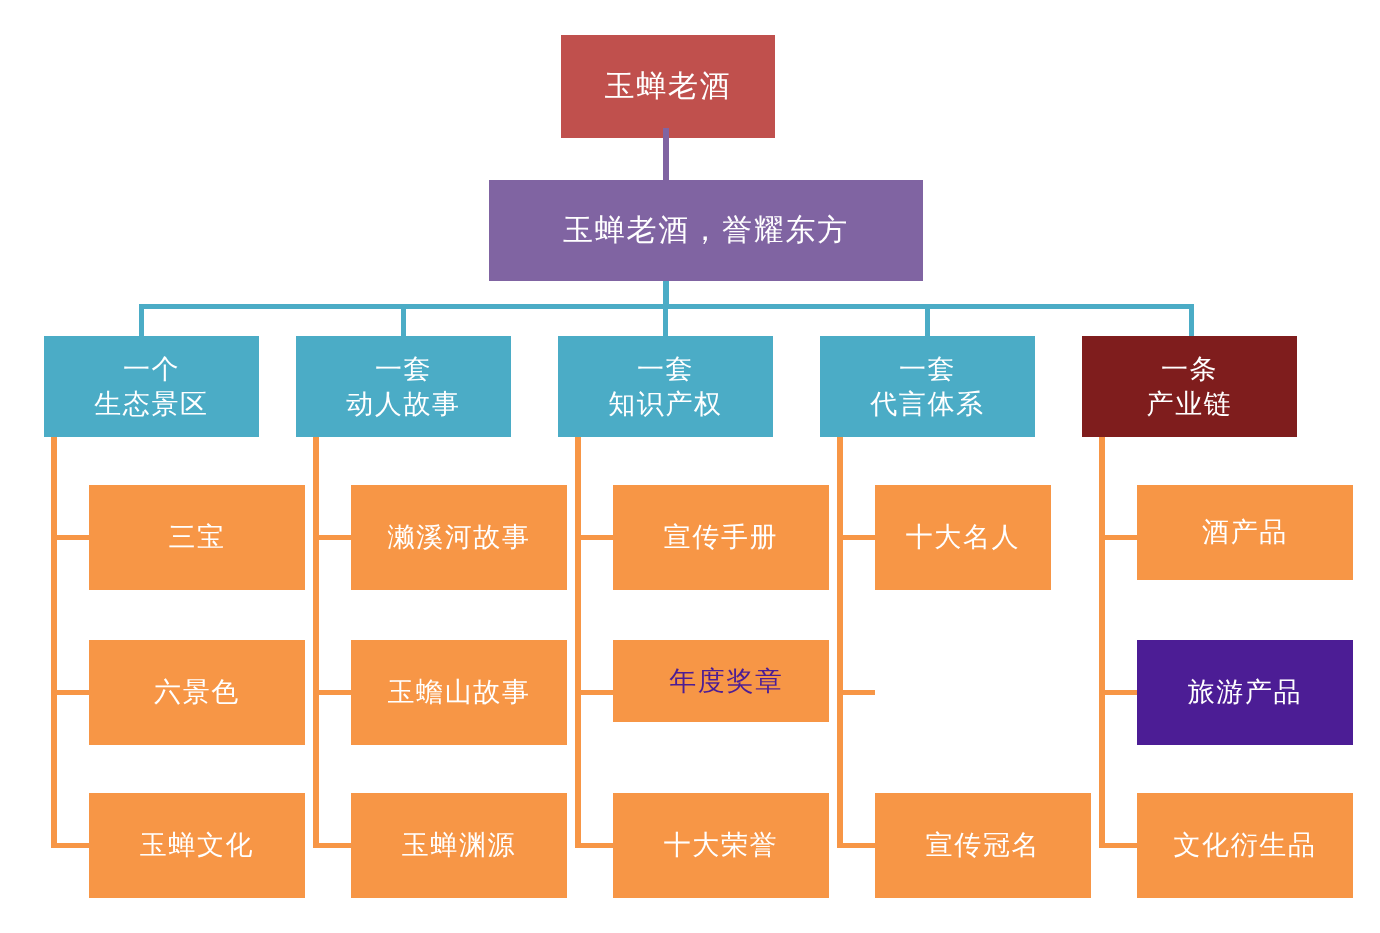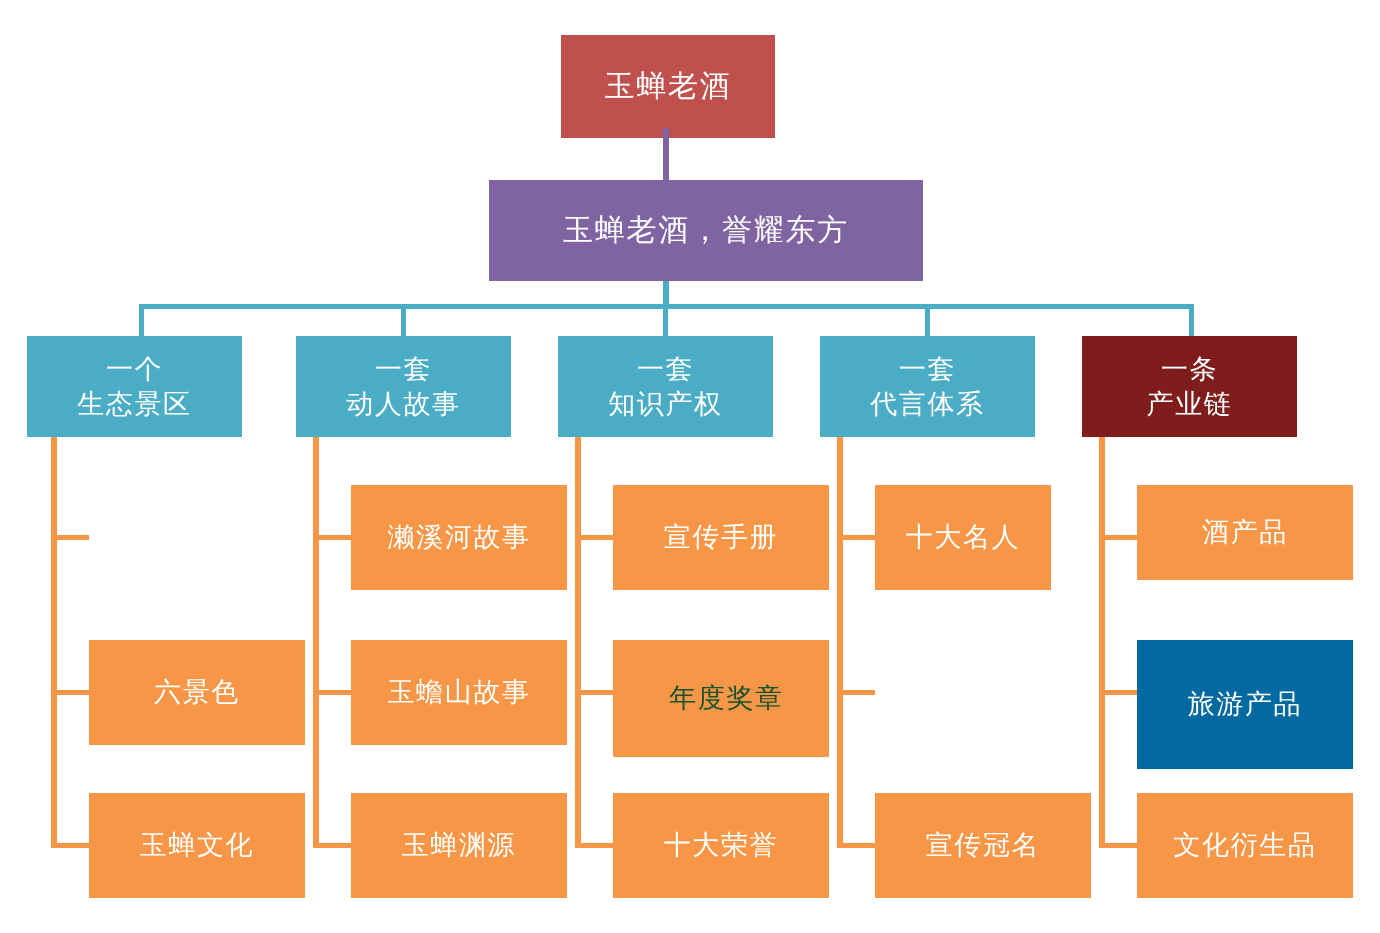--- a/index.html
+++ b/index.html
@@ -77,21 +77,21 @@
   <div class="conn conn-teal" style="left: 663px; top: 281px; width: 6px; height: 28px; background: rgb(75, 172, 198);"></div>
 
   <div class="conn conn-teal" style="left: 139px; top: 304px; width: 1055px; height: 5px; background: rgb(75, 172, 198);"></div>
 
   <div class="conn conn-teal" style="left: 139px; top: 304px; width: 5px; height: 32px; background: rgb(75, 172, 198);"></div>
   <div class="conn conn-teal" style="left: 401px; top: 304px; width: 5px; height: 32px; background: rgb(75, 172, 198);"></div>
   <div class="conn conn-teal" style="left: 663px; top: 304px; width: 5px; height: 32px; background: rgb(75, 172, 198);"></div>
   <div class="conn conn-teal" style="left: 925px; top: 304px; width: 5px; height: 32px; background: rgb(75, 172, 198);"></div>
   <div class="conn conn-teal" style="left: 1189px; top: 304px; width: 5px; height: 32px; background: rgb(75, 172, 198);"></div>
 
-  <div class="node node-branch" style="left: 27px; top: 336px; width: 215px; height: 101px; background: rgb(75, 172, 198); color: rgb(255, 255, 255);">
+  <div class="node node-branch" style="left: 44px; top: 336px; width: 215px; height: 101px; background: rgb(75, 172, 198); color: rgb(255, 255, 255);">
     <span class="line1">一个</span>
     <span class="line2">生态景区</span>
   </div>
   <div class="node node-branch" style="left: 296px; top: 336px; width: 215px; height: 101px; background: rgb(75, 172, 198); color: rgb(255, 255, 255);">
     <span class="line1">一套</span>
     <span class="line2">动人故事</span>
   </div>
   <div class="node node-branch" style="left: 558px; top: 336px; width: 215px; height: 101px; background: rgb(75, 172, 198); color: rgb(255, 255, 255);">
     <span class="line1">一套</span>
     <span class="line2">知识产权</span>
@@ -103,20 +103,23 @@
   <div class="node node-branch" style="left: 1082px; top: 336px; width: 215px; height: 101px; background: #7f1d1d; color: rgb(255, 255, 255);">
     <span class="line1">一条</span>
     <span class="line2">产业链</span>
   </div>
 
   <div class="conn conn-orange" style="left: 51px; top: 437px; width: 6px; height: 411px; background: rgb(247, 150, 70);"></div>
   <div class="conn conn-orange" style="left: 51px; top: 535px; width: 38px; height: 5px; background: rgb(247, 150, 70);"></div>
   <div class="conn conn-orange" style="left: 51px; top: 690px; width: 38px; height: 5px; background: rgb(247, 150, 70);"></div>
   <div class="conn conn-orange" style="left: 51px; top: 843px; width: 38px; height: 5px; background: rgb(247, 150, 70);"></div>
 
+  <div class="node node-leaf" style="left: 89px; top: 485px; width: 216px; height: 105px; background: rgb(247, 150, 70); color: rgb(255, 255, 255);">
+    <span>三宝</span>
+  </div>
   <div class="node node-leaf" style="left: 89px; top: 640px; width: 216px; height: 105px; background: rgb(247, 150, 70); color: rgb(255, 255, 255);">
     <span>六景色</span>
   </div>
   <div class="node node-leaf" style="left: 89px; top: 793px; width: 216px; height: 105px; background: rgb(247, 150, 70); color: rgb(255, 255, 255);">
     <span>玉蝉文化</span>
   </div>
 
   <div class="conn conn-orange" style="left: 313px; top: 437px; width: 6px; height: 411px; background: rgb(247, 150, 70);"></div>
   <div class="conn conn-orange" style="left: 313px; top: 535px; width: 38px; height: 5px; background: rgb(247, 150, 70);"></div>
   <div class="conn conn-orange" style="left: 313px; top: 690px; width: 38px; height: 5px; background: rgb(247, 150, 70);"></div>
@@ -133,21 +136,21 @@
   </div>
 
   <div class="conn conn-orange" style="left: 575px; top: 437px; width: 6px; height: 411px; background: rgb(247, 150, 70);"></div>
   <div class="conn conn-orange" style="left: 575px; top: 535px; width: 38px; height: 5px; background: rgb(247, 150, 70);"></div>
   <div class="conn conn-orange" style="left: 575px; top: 690px; width: 38px; height: 5px; background: rgb(247, 150, 70);"></div>
   <div class="conn conn-orange" style="left: 575px; top: 843px; width: 38px; height: 5px; background: rgb(247, 150, 70);"></div>
 
   <div class="node node-leaf" style="left: 613px; top: 485px; width: 216px; height: 105px; background: rgb(247, 150, 70); color: rgb(255, 255, 255);">
     <span>宣传手册</span>
   </div>
-  <div class="node node-leaf" style="left: 613px; top: 640px; width: 216px; height: 117px; background: rgb(247, 150, 70); color: #14532d; padding-left: 11px;">
+  <div class="node node-leaf" style="left: 613px; top: 640px; width: 216px; height: 82px; background: rgb(247, 150, 70); color: #4c1d95; padding-left: 11px;">
     <span>年度奖章</span>
   </div>
   <div class="node node-leaf" style="left: 613px; top: 793px; width: 216px; height: 105px; background: rgb(247, 150, 70); color: rgb(255, 255, 255);">
     <span>十大荣誉</span>
   </div>
 
   <div class="conn conn-orange" style="left: 837px; top: 437px; width: 6px; height: 411px; background: rgb(247, 150, 70);"></div>
   <div class="conn conn-orange" style="left: 837px; top: 535px; width: 38px; height: 5px; background: rgb(247, 150, 70);"></div>
   <div class="conn conn-orange" style="left: 837px; top: 690px; width: 38px; height: 5px; background: rgb(247, 150, 70);"></div>
   <div class="conn conn-orange" style="left: 837px; top: 843px; width: 38px; height: 5px; background: rgb(247, 150, 70);"></div>
@@ -160,20 +163,20 @@
   </div>
 
   <div class="conn conn-orange" style="left: 1099px; top: 437px; width: 6px; height: 411px; background: rgb(247, 150, 70);"></div>
   <div class="conn conn-orange" style="left: 1099px; top: 535px; width: 38px; height: 5px; background: rgb(247, 150, 70);"></div>
   <div class="conn conn-orange" style="left: 1099px; top: 690px; width: 38px; height: 5px; background: rgb(247, 150, 70);"></div>
   <div class="conn conn-orange" style="left: 1099px; top: 843px; width: 38px; height: 5px; background: rgb(247, 150, 70);"></div>
 
   <div class="node node-leaf" style="left: 1137px; top: 485px; width: 216px; height: 95px; background: rgb(247, 150, 70); color: rgb(255, 255, 255);">
     <span>酒产品</span>
   </div>
-  <div class="node node-leaf" style="left: 1137px; top: 640px; width: 216px; height: 129px; background: #0369a1; color: rgb(255, 255, 255);">
+  <div class="node node-leaf" style="left: 1137px; top: 640px; width: 216px; height: 105px; background: #4c1d95; color: rgb(255, 255, 255);">
     <span>旅游产品</span>
   </div>
   <div class="node node-leaf" style="left: 1137px; top: 793px; width: 216px; height: 105px; background: rgb(247, 150, 70); color: rgb(255, 255, 255);">
     <span>文化衍生品</span>
   </div>
 
 </div>
 
 </body></html>

